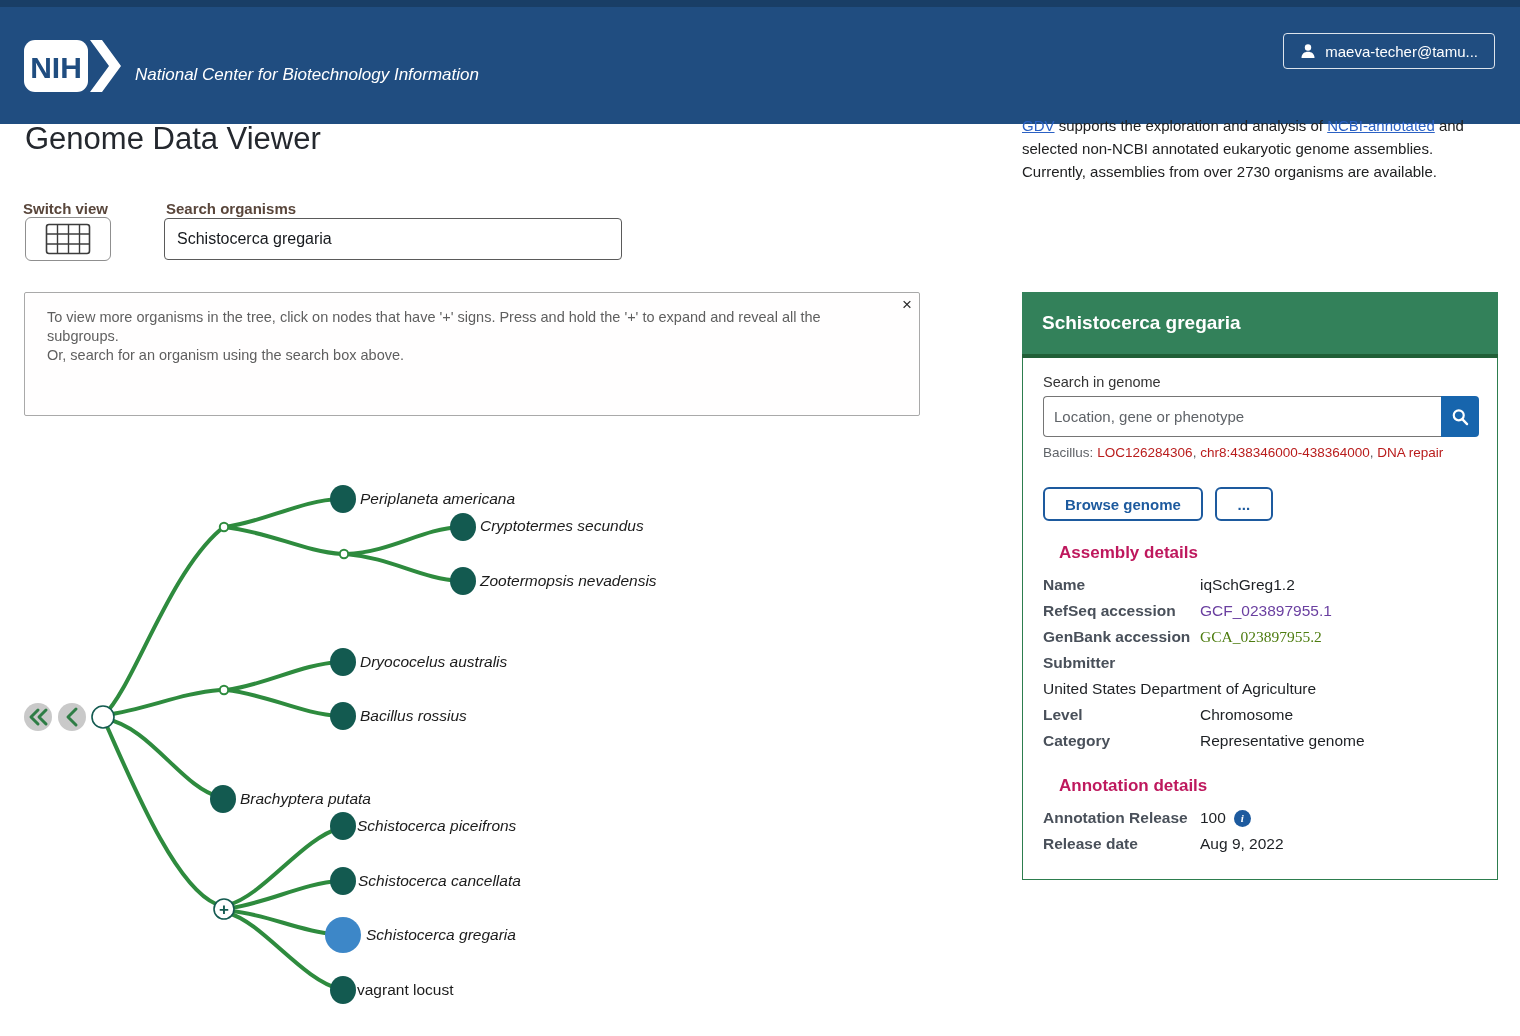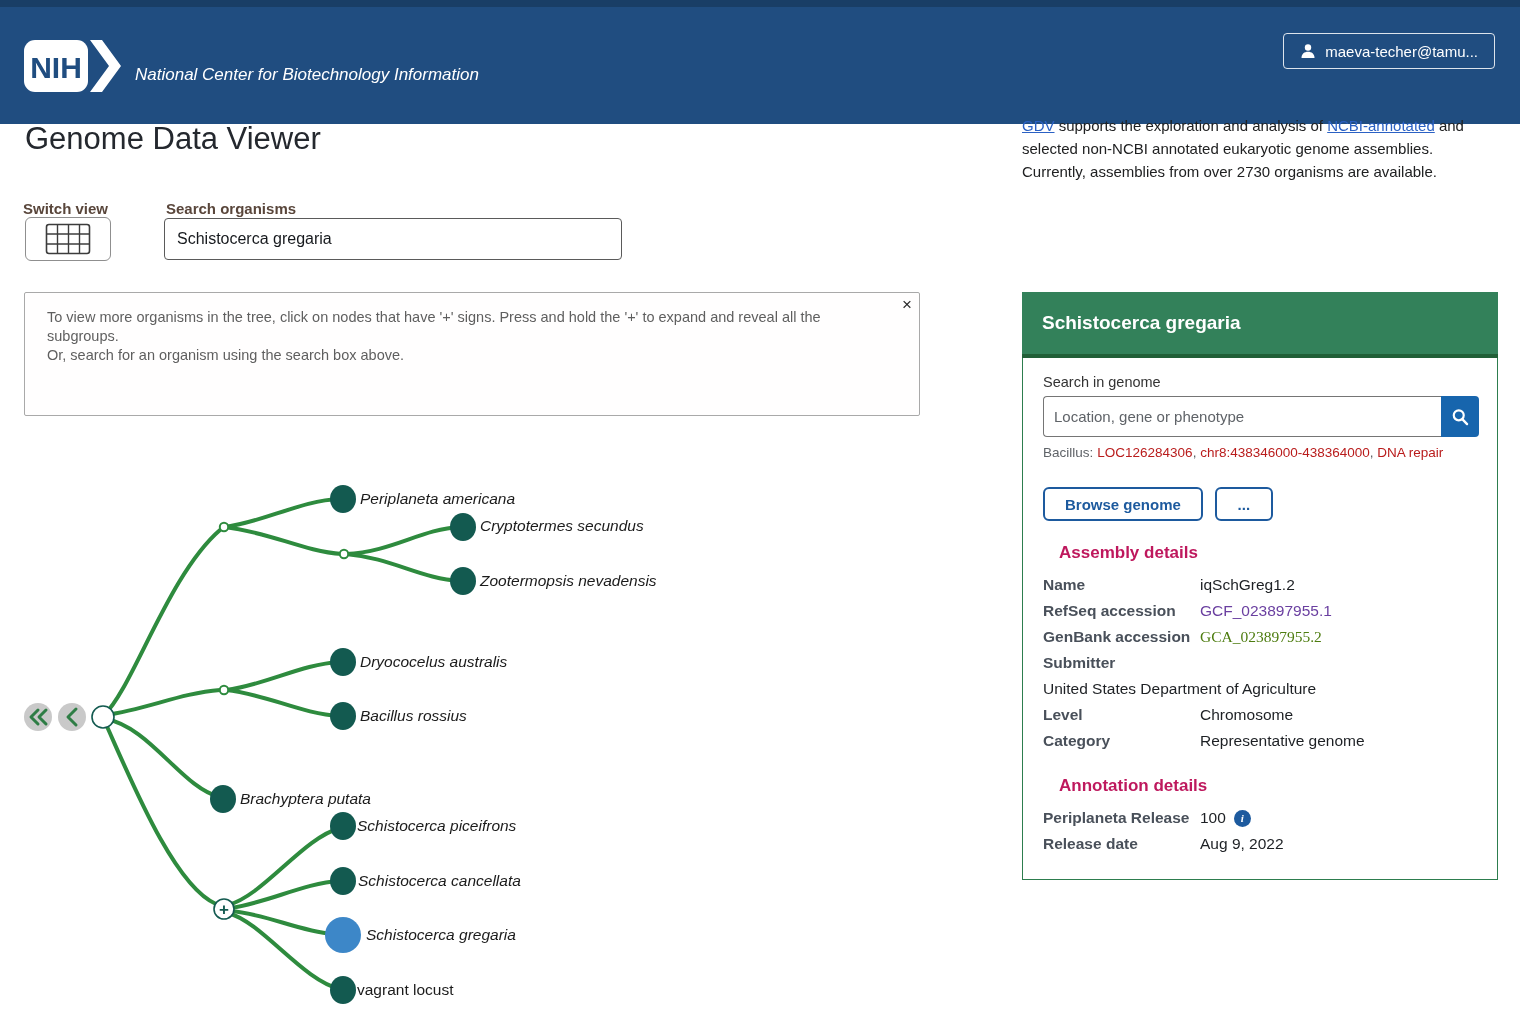--- a/index.html
+++ b/index.html
@@ -282,21 +282,21 @@
       <span class="dl" data-interactable="false">Level</span>
       <span class="dv" data-interactable="false">Chromosome</span>
     </div>
     <div class="detail-row" data-interactable="false">
       <span class="dl" data-interactable="false">Category</span>
       <span class="dv" data-interactable="false">Representative genome</span>
     </div>
 
     <h2 class="sec-heading" data-interactable="false">Annotation details</h2>
     <div class="detail-row" data-interactable="false">
-      <span class="dl" data-interactable="false">Periplaneta Release</span>
+      <span class="dl" data-interactable="false">Annotation Release</span>
       <span class="dv" data-interactable="false">100</span>
       <span class="info-icon" data-interactable="true">i</span>
     </div>
     <div class="detail-row" data-interactable="false">
       <span class="dl" data-interactable="false">Release date</span>
       <span class="dv" data-interactable="false">Aug 9, 2022</span>
     </div>
   </div>
 </section>
 

